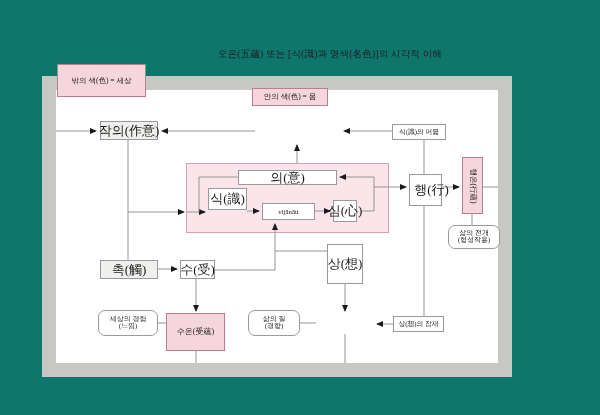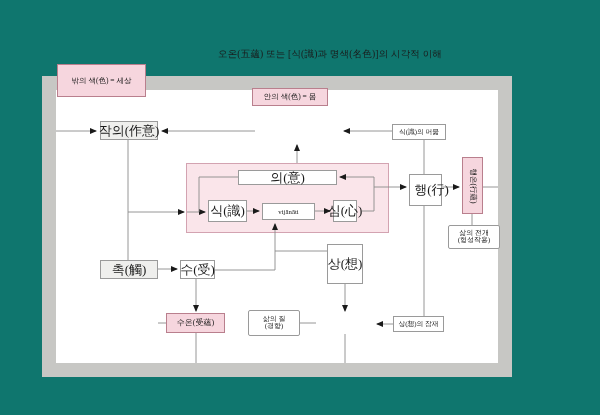--- a/index.html
+++ b/index.html
@@ -16,21 +16,21 @@
   .frame{position:absolute;left:42px;top:76px;width:442px;height:273px;
          border:14px solid var(--frame-gray);background:#fff;}
   .region{position:absolute;left:186px;top:163px;width:203px;height:70px;
           background:var(--region-fill);border:1px solid var(--region-border);box-sizing:border-box;}
   svg.wires{position:absolute;left:0;top:0;pointer-events:none;}
   .box{position:absolute;box-sizing:border-box;display:flex;align-items:center;justify-content:center;
        background:#fff;border:1px solid var(--box-border);font-size:13px;line-height:1.05;
        text-align:center;white-space:nowrap;}
   .box.tint{background:var(--tint-fill);}
   .box.pink{background:var(--pink-fill);border-color:var(--pink-border);font-size:8px;}
-  .box.rounded{border-radius:2px;flex-direction:column;white-space:normal;font-size:7px;}
+  .box.rounded{border-radius:7px;flex-direction:column;white-space:normal;font-size:7px;}
   .box.small{font-size:6.8px;}
   .plabel{position:absolute;box-sizing:border-box;display:flex;align-items:center;justify-content:center;
           background:var(--pink-fill);border:1px solid var(--pink-border);font-size:7.5px;z-index:6;}
   .vert{overflow:visible;}
   .vert span{position:absolute;left:50%;top:50%;transform:translate(-50%,-50%) rotate(90deg);
              white-space:nowrap;font-size:7.5px;}
   .z3{z-index:3;}
 </style>
 </head>
 <body>
@@ -82,37 +82,41 @@
       <line x1="345" y1="334" x2="345" y2="363"></line>
       <line x1="158" y1="323" x2="166" y2="323"></line>
       <line x1="300" y1="323" x2="316" y2="323"></line>
     </g>
   </svg>
 
   <div class="box tint z3" style="left:100px;top:121px;width:58px;height:19px;">작의(作意)</div>
   <div class="box small z3" style="left:392px;top:124px;width:54px;height:16px;">식(識)의 머묾</div>
 
   <div class="box z3" style="left:238px;top:170px;width:99px;height:15px;">의(意)</div>
-  <div class="box z3" style="left:208px;top:200px;width:39px;height:22px;">식(識)</div>
+  <div class="box z3" style="left:208px;top:188px;width:39px;height:22px;">식(識)</div>
   <div class="box small z3" style="left:262px;top:203px;width:53px;height:17px;">vijānāti</div>
   <div class="box z3" style="left:333px;top:200px;width:24px;height:22px;">심(心)</div>
 
   <div class="box z3" style="left:409px;top:174px;width:33px;height:32px;padding-left:12px;">행(行)</div>
   <div class="box pink vert z3" style="left:462px;top:157px;width:21px;height:57px;">
     <span>행온(行蘊)</span>
   </div>
   <div class="box rounded z3" style="left:448px;top:225px;width:52px;height:24px;">
     <span>삶의 전개</span>
     <span>(형성작용)</span>
   </div>
 
   <div class="box tint z3" style="left:100px;top:260px;width:58px;height:19px;">촉(觸)</div>
   <div class="box z3" style="left:180px;top:260px;width:35px;height:19px;">수(受)</div>
   <div class="box z3" style="left:327px;top:244px;width:36px;height:40px;">상(想)</div>
 
-  <div class="box pink z3" style="left:166px;top:313px;width:59px;height:20px;">수온(受蘊)</div>
+  <div class="box rounded z3" style="left:98px;top:310px;width:60px;height:26px;">
+    <span>세상의 경험</span>
+    <span>(느낌)</span>
+  </div>
+  <div class="box pink z3" style="left:166px;top:313px;width:59px;height:38px;">수온(受蘊)</div>
   <div class="box rounded z3" style="left:248px;top:310px;width:52px;height:26px;">
     <span>삶의 질</span>
     <span>(경향)</span>
   </div>
   <div class="box small z3" style="left:393px;top:316px;width:51px;height:16px;">상(想)의 잠재</div>
 
 </div>
 
 </body></html>

